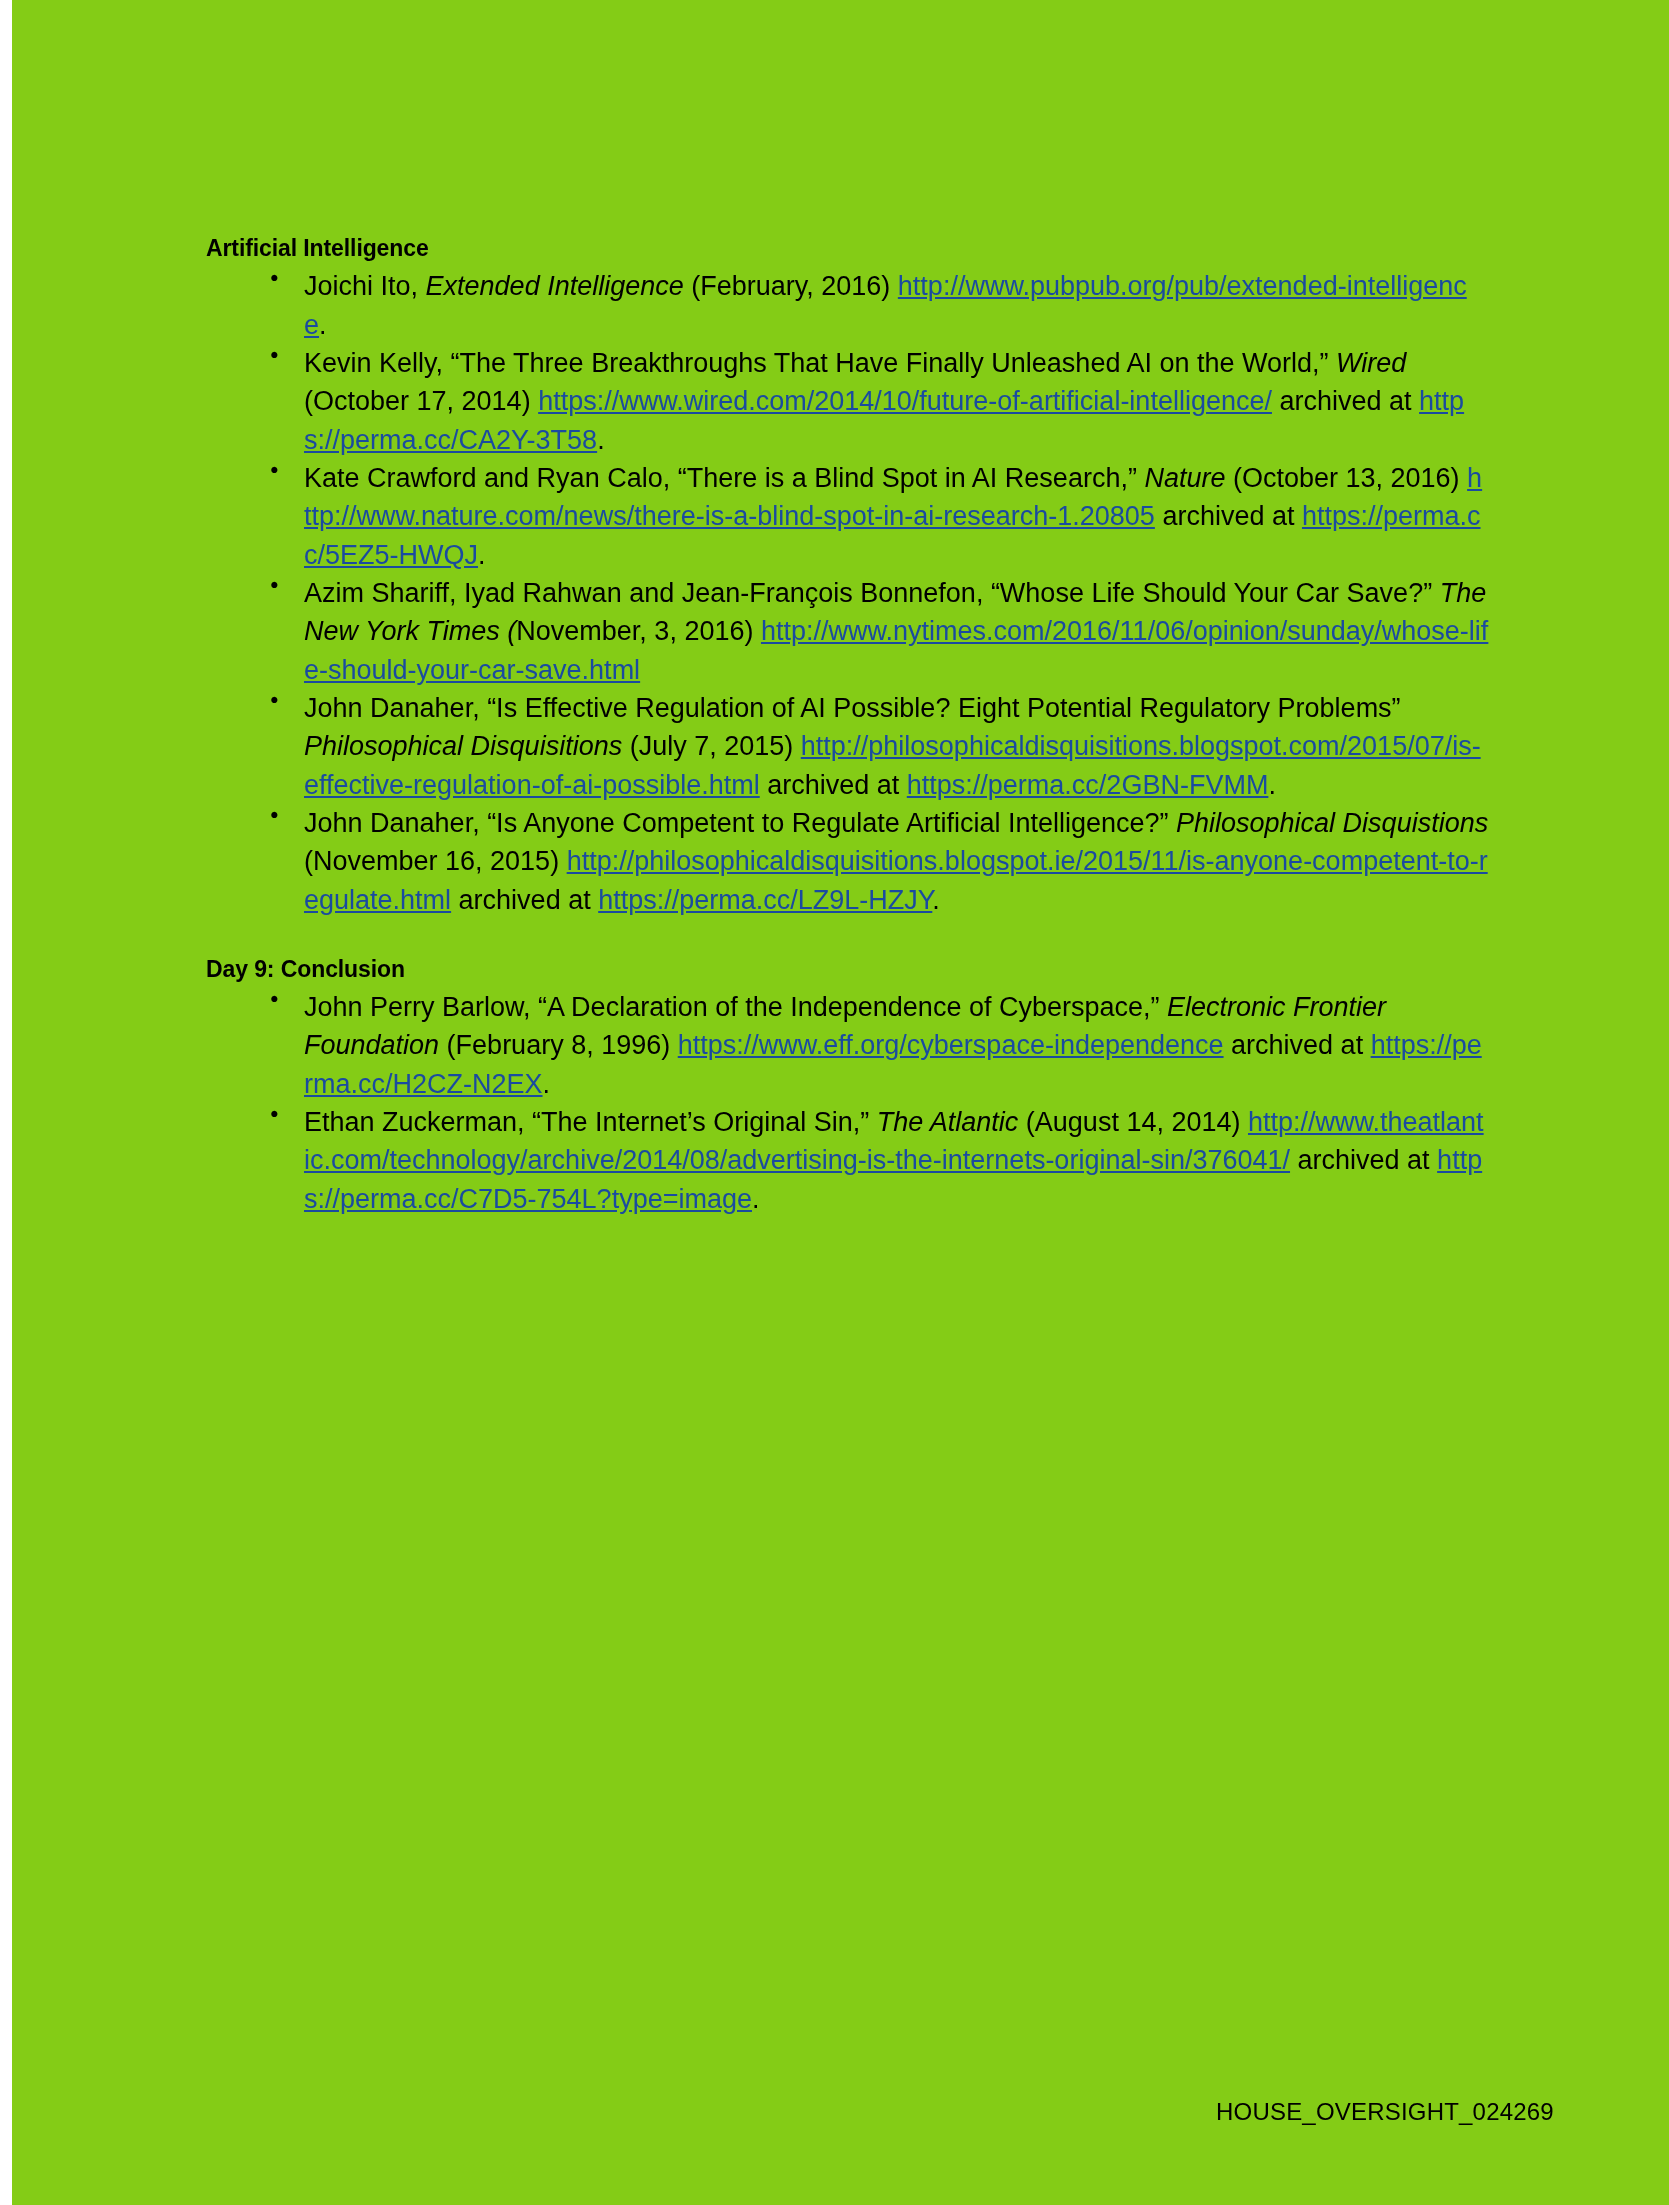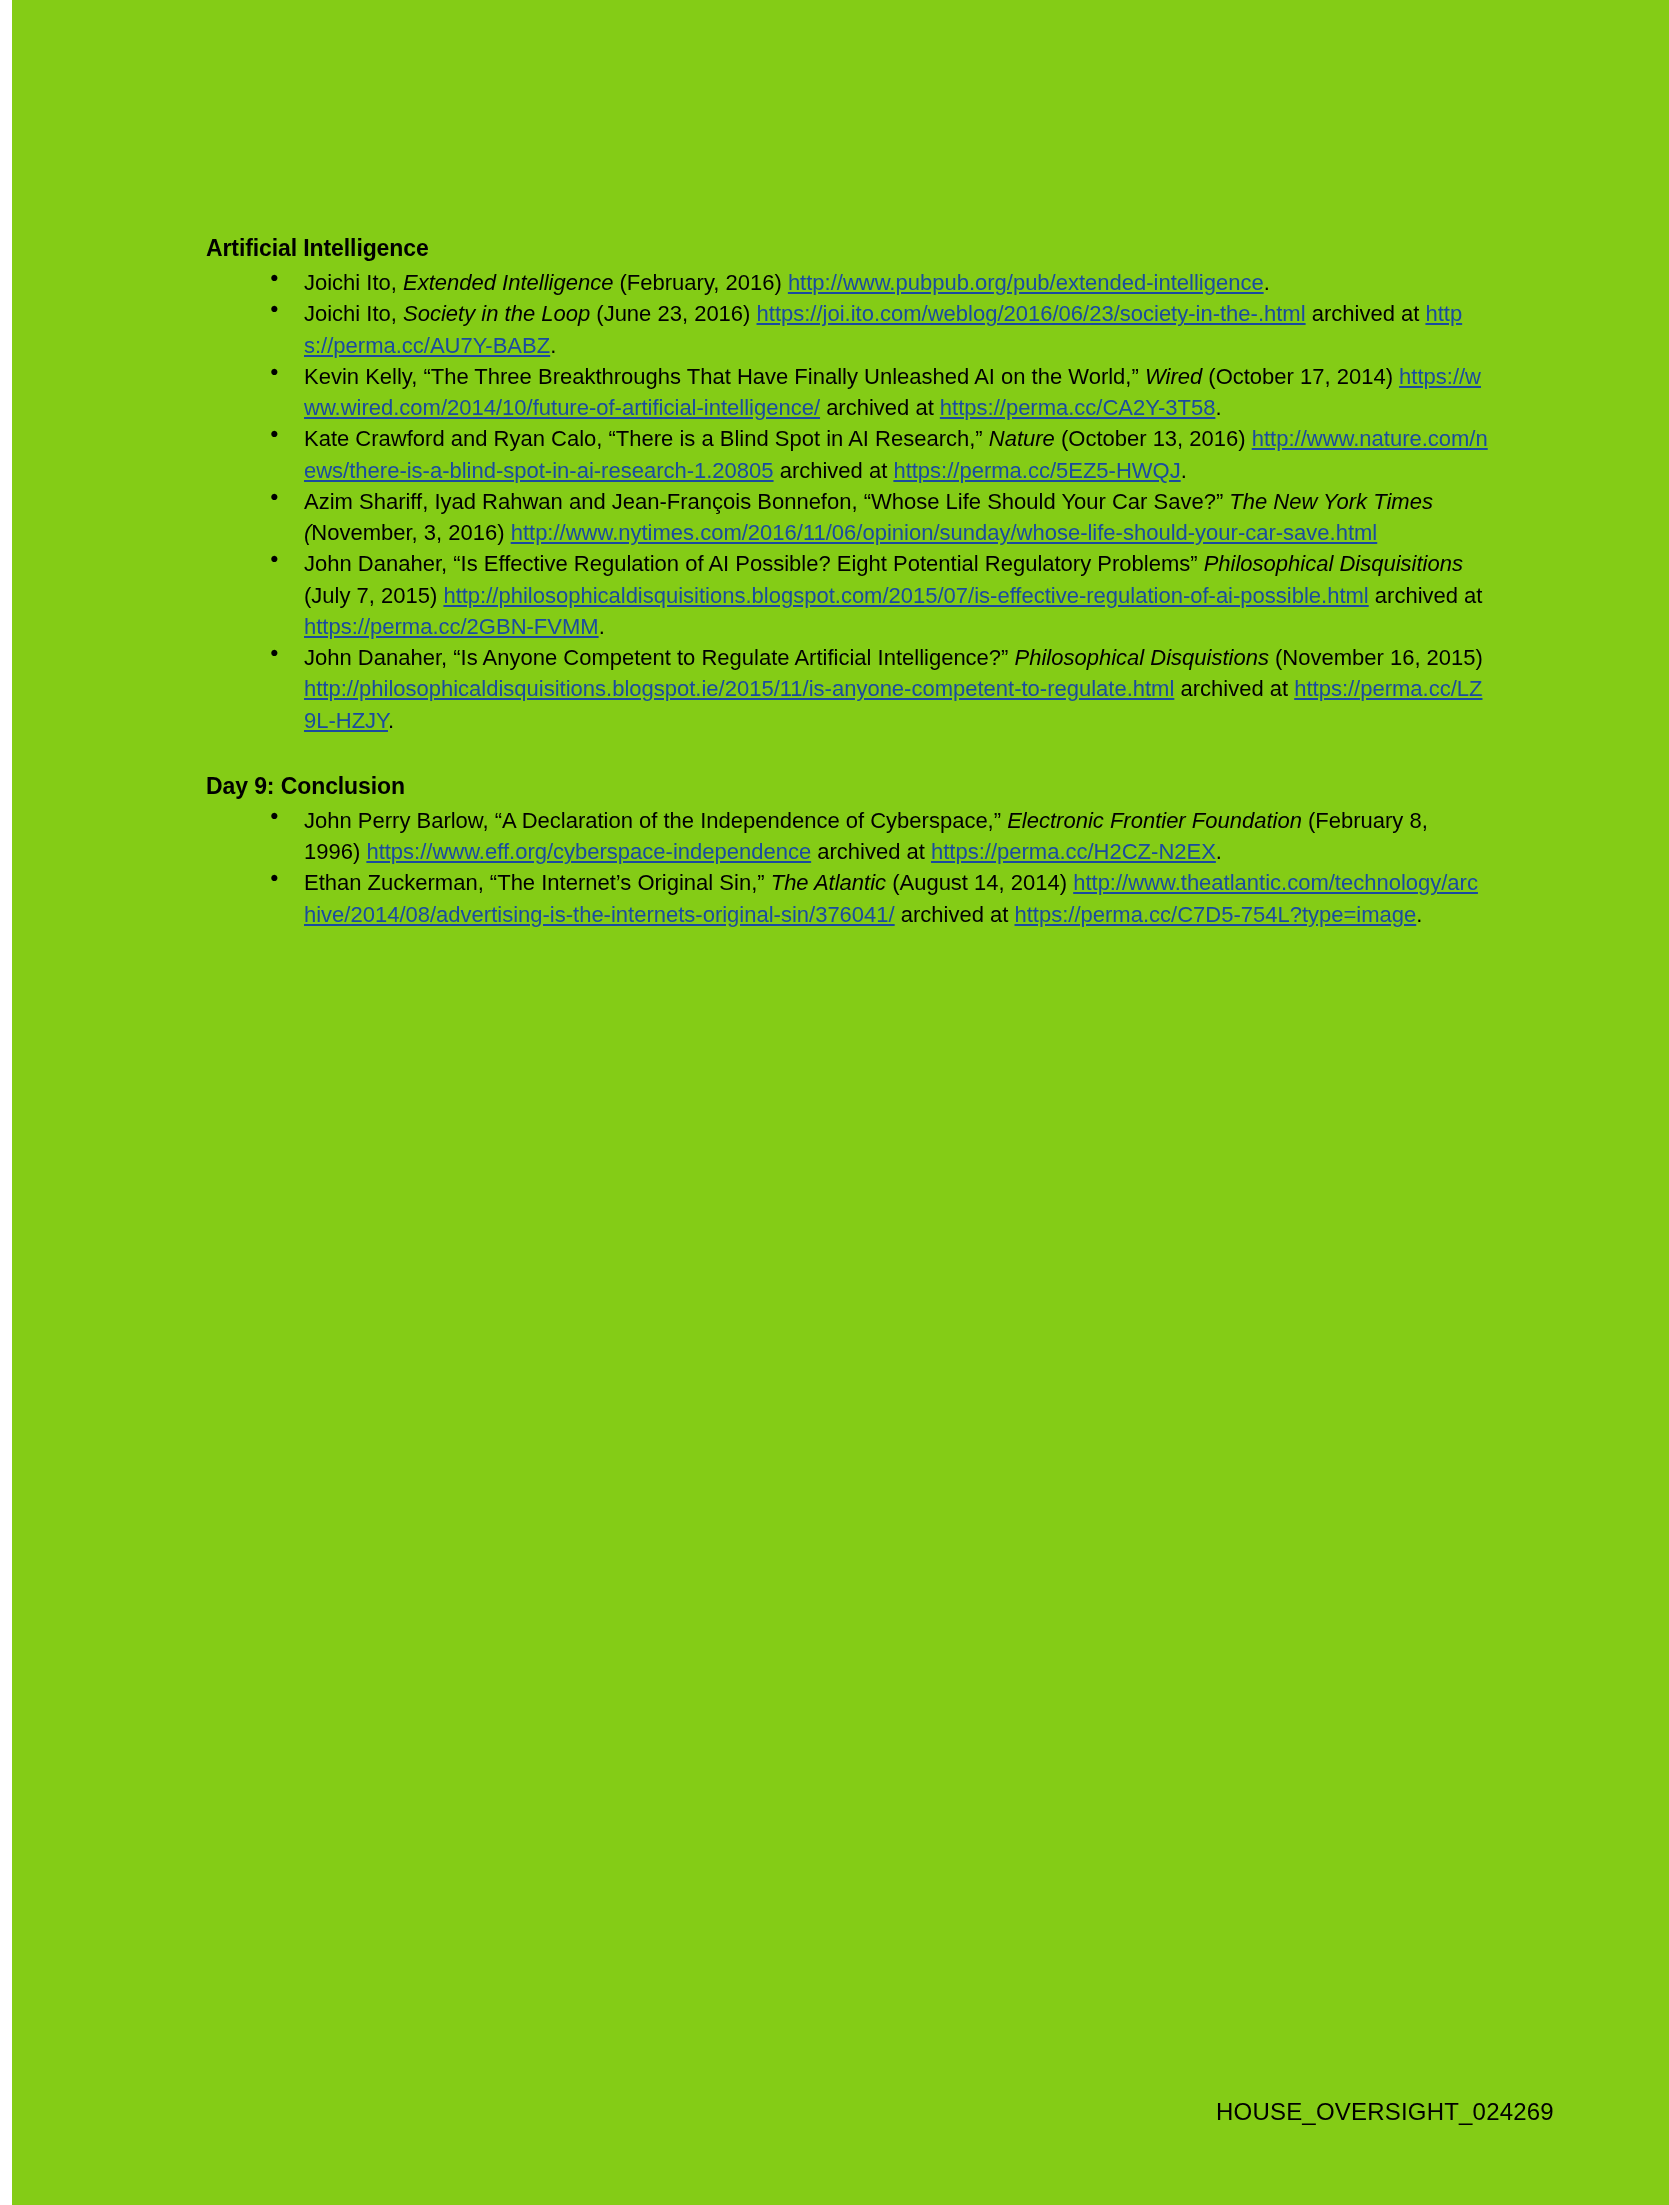--- a/index.html
+++ b/index.html
@@ -36,21 +36,21 @@
     letter-spacing: -0.1px;
   }
   ul.bullets {
     list-style: none;
     margin: 0;
     padding: 0;
   }
   ul.bullets > li {
     position: relative;
     padding-left: 98px;
-    font-size: 22px;
+    font-size: 27px;
     line-height: 1.42;
     margin-bottom: 0px;
   }
   ul.bullets > li::before {
     content: "\25CF";
     position: absolute;
     left: 64px;
     top: 0px;
     font-size: 14.4px;
     line-height: 1.42;
@@ -74,21 +74,20 @@
 </style>
 </head>
 <body>
 
 <div class="page">
   <div class="content">
     <div id="sections-root">
         <div class="section-heading">Artificial Intelligence</div>
         <ul class="bullets">
           <li><span>Joichi Ito, </span><span class="it">Extended Intelligence</span><span> (February, 2016) </span><a class="link" href="#">http://www.pubpub.org/pub/extended-intelligence</a><span>.</span></li>
-          <li><span>Joichi Ito, </span><span class="it">Society in the Loop</span><span> (June 23, 2016) </span><a class="link" href="#">https://joi.ito.com/weblog/2016/06/23/society-in-the-.html</a><span> archived at </span><a class="link" href="#">https://perma.cc/AU7Y-BABZ</a><span>.</span></li>
           <li><span>Kevin Kelly, “The Three Breakthroughs That Have Finally Unleashed AI on the World,” </span><span class="it">Wired</span><span> (October 17, 2014) </span><a class="link" href="#">https://www.wired.com/2014/10/future-of-artificial-intelligence/</a><span> archived at </span><a class="link" href="#">https://perma.cc/CA2Y-3T58</a><span>.</span></li>
           <li><span>Kate Crawford and Ryan Calo, “There is a Blind Spot in AI Research,” </span><span class="it">Nature</span><span> (October 13, 2016) </span><a class="link" href="#">http://www.nature.com/news/there-is-a-blind-spot-in-ai-research-1.20805</a><span> archived at </span><a class="link" href="#">https://perma.cc/5EZ5-HWQJ</a><span>.</span></li>
           <li><span> Azim Shariff, Iyad Rahwan and Jean-François Bonnefon, “Whose Life Should Your Car Save?” </span><span class="it">The New York Times (</span><span>November, 3, 2016) </span><a class="link" href="#">http://www.nytimes.com/2016/11/06/opinion/sunday/whose-life-should-your-car-save.html</a></li>
           <li><span>John Danaher, “Is Effective Regulation of AI Possible? Eight Potential Regulatory Problems” </span><span class="it">Philosophical Disquisitions</span><span> (July 7, 2015) </span><a class="link" href="#">http://philosophicaldisquisitions.blogspot.com/2015/07/is-effective-regulation-of-ai-possible.html</a><span> archived at </span><a class="link" href="#">https://perma.cc/2GBN-FVMM</a><span>.</span></li>
           <li><span>John Danaher, “Is Anyone Competent to Regulate Artificial Intelligence?” </span><span class="it">Philosophical Disquistions</span><span> (November 16, 2015) </span><a class="link" href="#">http://philosophicaldisquisitions.blogspot.ie/2015/11/is-anyone-competent-to-regulate.html</a><span> archived at </span><a class="link" href="#">https://perma.cc/LZ9L-HZJY</a><span>.</span></li>
         </ul>
         <div class="spacer-block"></div>
         <div class="section-heading">Day 9: Conclusion</div>
         <ul class="bullets">
           <li><span>John Perry Barlow, “A Declaration of the Independence of Cyberspace,” </span><span class="it">Electronic Frontier Foundation</span><span> (February 8, 1996) </span><a class="link" href="#">https://www.eff.org/cyberspace-independence</a><span> archived at </span><a class="link" href="#">https://perma.cc/H2CZ-N2EX</a><span>.</span></li>

